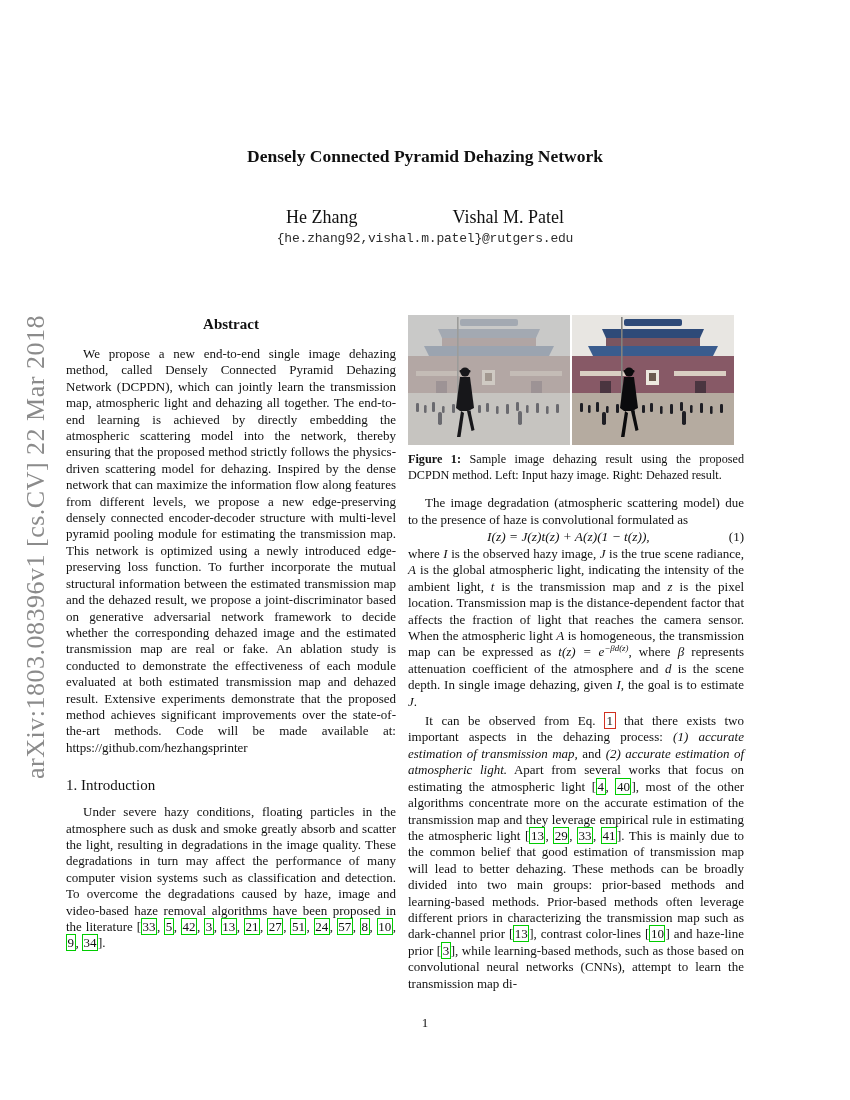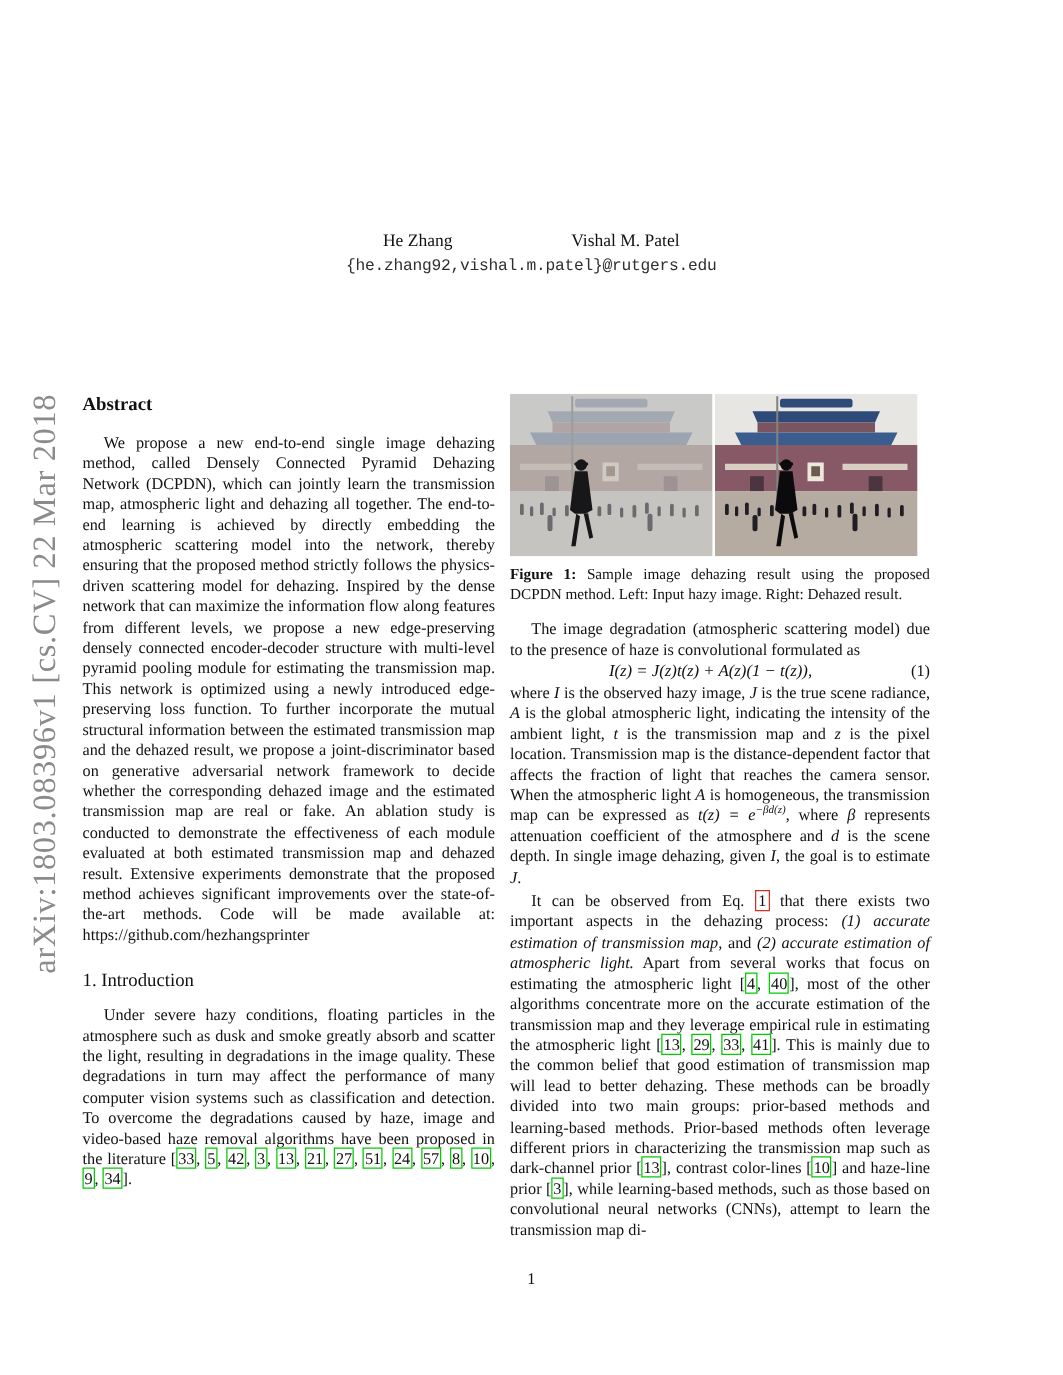--- a/index.html
+++ b/index.html
@@ -8,29 +8,29 @@
     font-family:"Liberation Serif","DejaVu Serif",serif;color:#111111;
   }
   
   .arxiv-banner{
     position:absolute;top:547px;left:36px;transform:translate(-50%,-50%) rotate(-90deg);
     white-space:nowrap;font-size:26px;letter-spacing:.5px;color:var(--banner_gray,#8b8b8b);
   }
   
   .header{position:absolute;top:146px;left:0;width:850px;text-align:center;}
   .title{font-size:17.5px;font-weight:bold;}
-  .authors{margin-top:40px;display:flex;justify-content:center;gap:95px;font-size:14px;}
+  .authors{margin-top:40px;display:flex;justify-content:center;gap:95px;font-size:18px;}
   .affil{margin-top:3px;font-size:14.5px;line-height:19.5px;}
   .email{margin-top:3px;font-size:13px;font-family:"Liberation Mono","DejaVu Sans Mono",monospace;color:#2e2e2e;letter-spacing:-0.2px;}
   
   .col-left{position:absolute;left:66px;top:316px;width:330px;}
   .col-right{position:absolute;left:408px;top:315px;width:336px;}
   .body-text{font-size:13px;line-height:16.4px;text-align:justify;}
   .indent{text-indent:17px;}
-  .abstract-head{font-size:15px;font-weight:bold;margin:0 0 13px 0;}
+  .abstract-head{text-align:center;font-size:15px;font-weight:bold;margin:0 0 13px 0;}
   .abstract-text{}
   .section-head{font-size:15px;font-weight:normal;margin:21px 0 10px 0;}
   
   .seg-p{}
   .seg-i,.seg-m{font-style:italic;}
   .seg-sup{font-style:italic;vertical-align:super;font-size:68%;line-height:0;}
   .seg-cite{border:1px solid var(--cite_green,#00cc00);padding:0 .5px;line-height:1;}
   .seg-eqref{border:1px solid var(--eqref_red,#d03020);padding:0 1.5px;line-height:1;}
   
   .equation-row{display:flex;align-items:flex-end;margin:1px 0;}
@@ -60,20 +60,21 @@
   .page-number{position:absolute;top:1015px;left:0;width:850px;text-align:center;font-size:13px;}
 </style>
 </head>
 <body>
 
 <div class="page">
 
   <div class="arxiv-banner">arXiv:1803.08396v1  [cs.CV]  22 Mar 2018</div>
 
   <div class="header">
+    <div class="title">Densely Connected Pyramid Dehazing Network</div>
     <div class="authors">
       <span>He Zhang</span>
       <span>Vishal M. Patel</span>
     </div>
     <div class="email">{he.zhang92,vishal.m.patel}@rutgers.edu</div>
   </div>
 
   <div class="col-left">
     <div class="abstract-head">Abstract</div>
     <div class="body-text abstract-text indent">We propose a new end-to-end single image dehazing method, called Densely Connected Pyramid Dehazing Network (DCPDN), which can jointly learn the transmission map, atmospheric light and dehazing all together. The end-to-end learning is achieved by directly embedding the atmospheric scattering model into the network, thereby ensuring that the proposed method strictly follows the physics-driven scattering model for dehazing. Inspired by the dense network that can maximize the information flow along features from different levels, we propose a new edge-preserving densely connected encoder-decoder structure with multi-level pyramid pooling module for estimating the transmission map. This network is optimized using a newly introduced edge-preserving loss function. To further incorporate the mutual structural information between the estimated transmission map and the dehazed result, we propose a joint-discriminator based on generative adversarial network framework to decide whether the corresponding dehazed image and the estimated transmission map are real or fake. An ablation study is conducted to demonstrate the effectiveness of each module evaluated at both estimated transmission map and dehazed result. Extensive experiments demonstrate that the proposed method achieves significant improvements over the state-of-the-art methods. Code will be made available at: https://github.com/hezhangsprinter</div>

